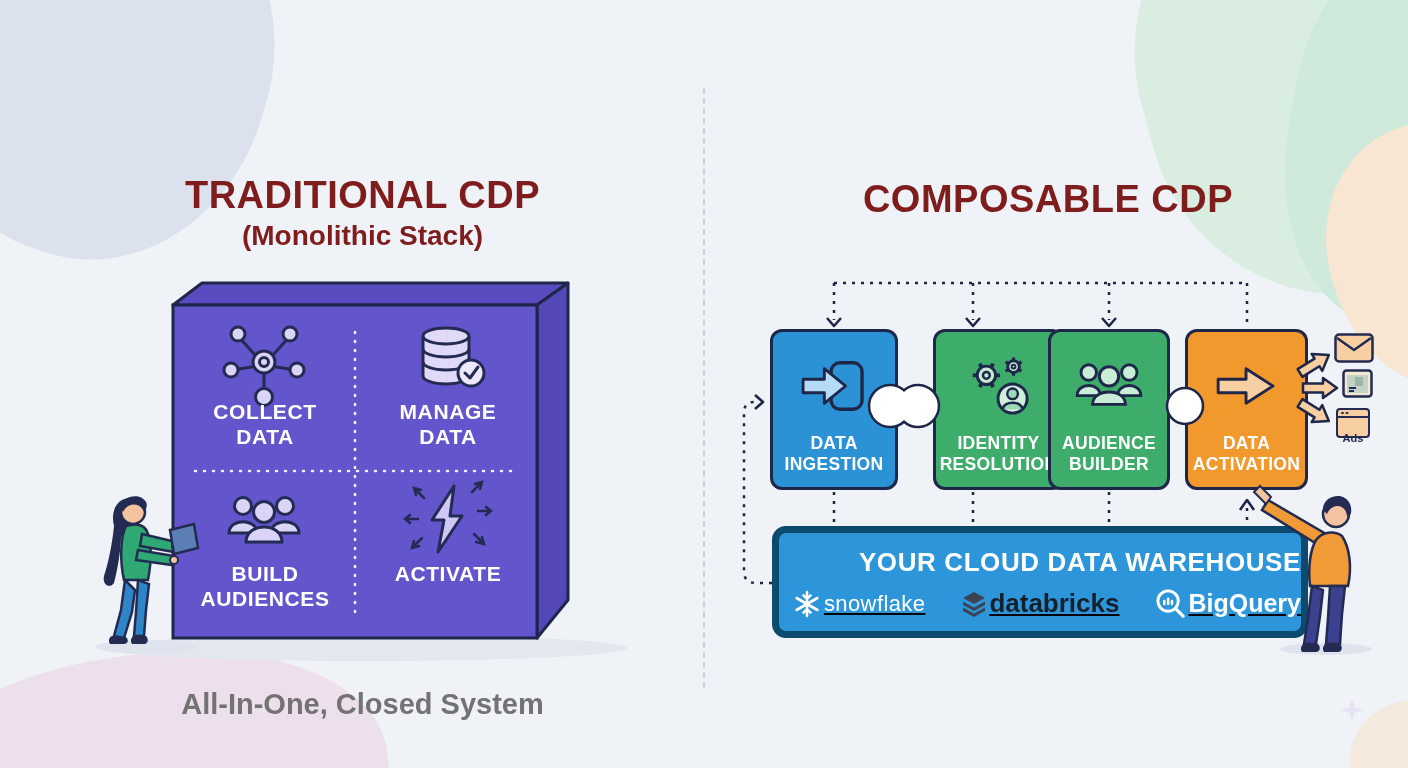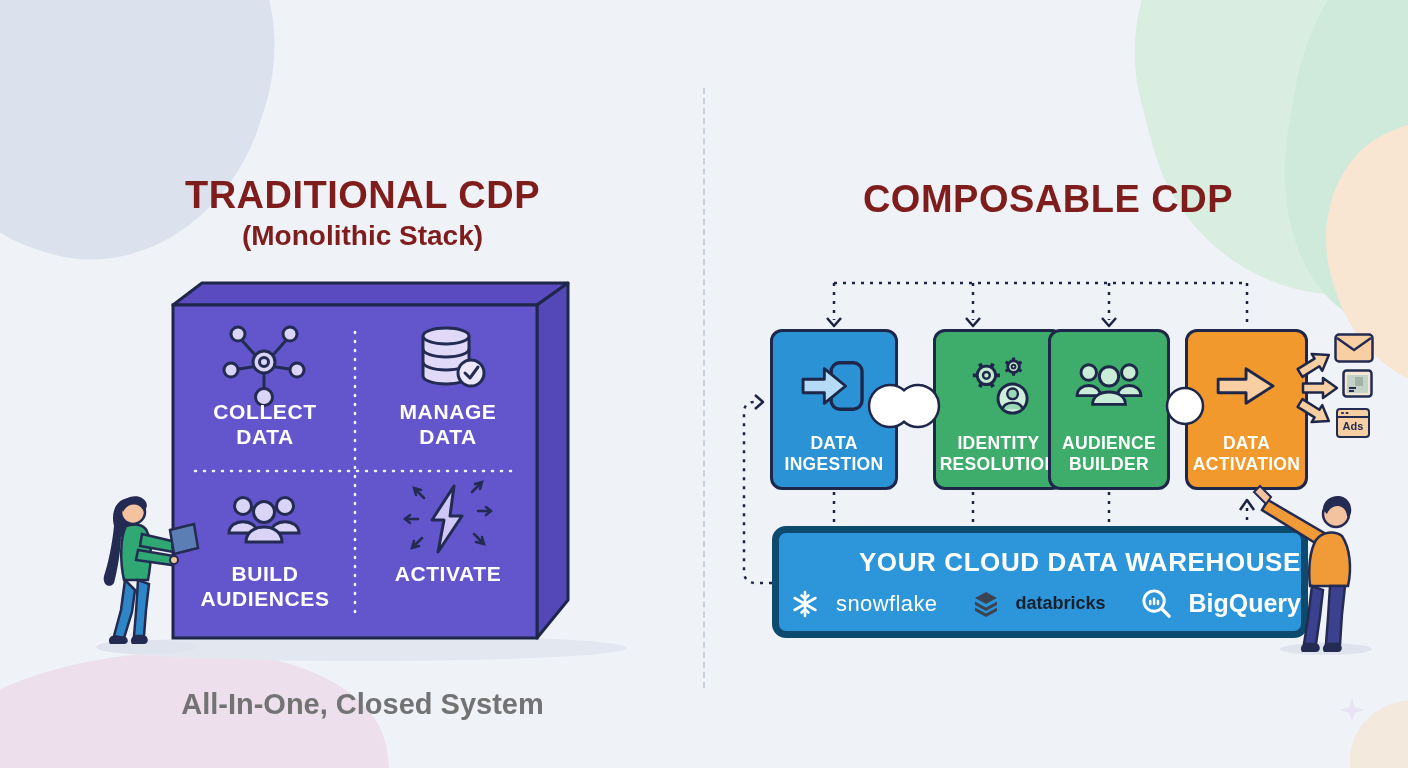--- a/index.html
+++ b/index.html
@@ -25,32 +25,32 @@
     align-items:center;z-index:5;}
   .micon{flex:1;display:flex;align-items:center;justify-content:center;padding-top:6px;}
   .mlabel{text-align:center;color:#FFF;font-size:17.5px;font-weight:800;
     letter-spacing:.3px;line-height:21px;padding-bottom:12px;}
   .mlabel span{display:block;}
   .warehouse{position:absolute;left:772px;top:526px;width:536px;height:112px;
     border:7px solid #0c4a6e;border-radius:14px;box-sizing:border-box;z-index:5;
     display:flex;flex-direction:column;align-items:flex-end;}
   .wh-title{color:#FFF;font-size:26px;font-weight:800;letter-spacing:.6px;margin-top:14px;}
   .wh-vendors{display:flex;align-items:center;gap:36px;margin-top:10px;}
-  .vendor{display:flex;align-items:center;gap:16px;}
+  .vendor{display:flex;align-items:center;gap:2px;text-decoration:underline;}
   .v-snow{color:#FFF;font-size:22px;font-weight:400;letter-spacing:.4px;}
-  .v-dbx{color:#16202C;font-size:18px;font-weight:800;}
+  .v-dbx{color:#16202C;font-size:26px;font-weight:800;}
   .v-bq{color:#FFF;font-size:25px;font-weight:700;}
   .dest{position:absolute;z-index:6;}
   .ads-win{position:absolute;left:1336px;top:408px;width:34px;height:30px;z-index:6;
     border:2.5px solid #232B52;border-radius:4px;background:#F7CFA3;box-sizing:border-box;}
   .ads-top{height:6px;border-bottom:2px solid #232B52;position:relative;}
   .ads-top::before{content:"";position:absolute;left:3px;top:1.5px;width:2.5px;height:2.5px;
     background:#232B52;border-radius:50%;box-shadow:4.5px 0 0 #232B52;}
   .ads-body{display:flex;align-items:center;justify-content:center;height:16px;
-    font-size:11px;font-weight:800;color:#232B52;}
+    font-size:11px;font-weight:800;color:#232B52;margin-top:12px;}
   .person-svg{position:absolute;z-index:7;}
   .sparkle{position:absolute;z-index:2;}
 </style>
 </head>
 <body>
 
 <div class="canvas">
 
   <div class="blob" style="left:-70px;top:-130px;width:340px;height:390px;background:#DBE2EE;border-radius:48%;transform:rotate(18deg);"></div>
   <div class="blob" style="left:1140px;top:-150px;width:430px;height:440px;background:#D9EEE1;border-radius:45%;transform:rotate(-15deg);"></div>

